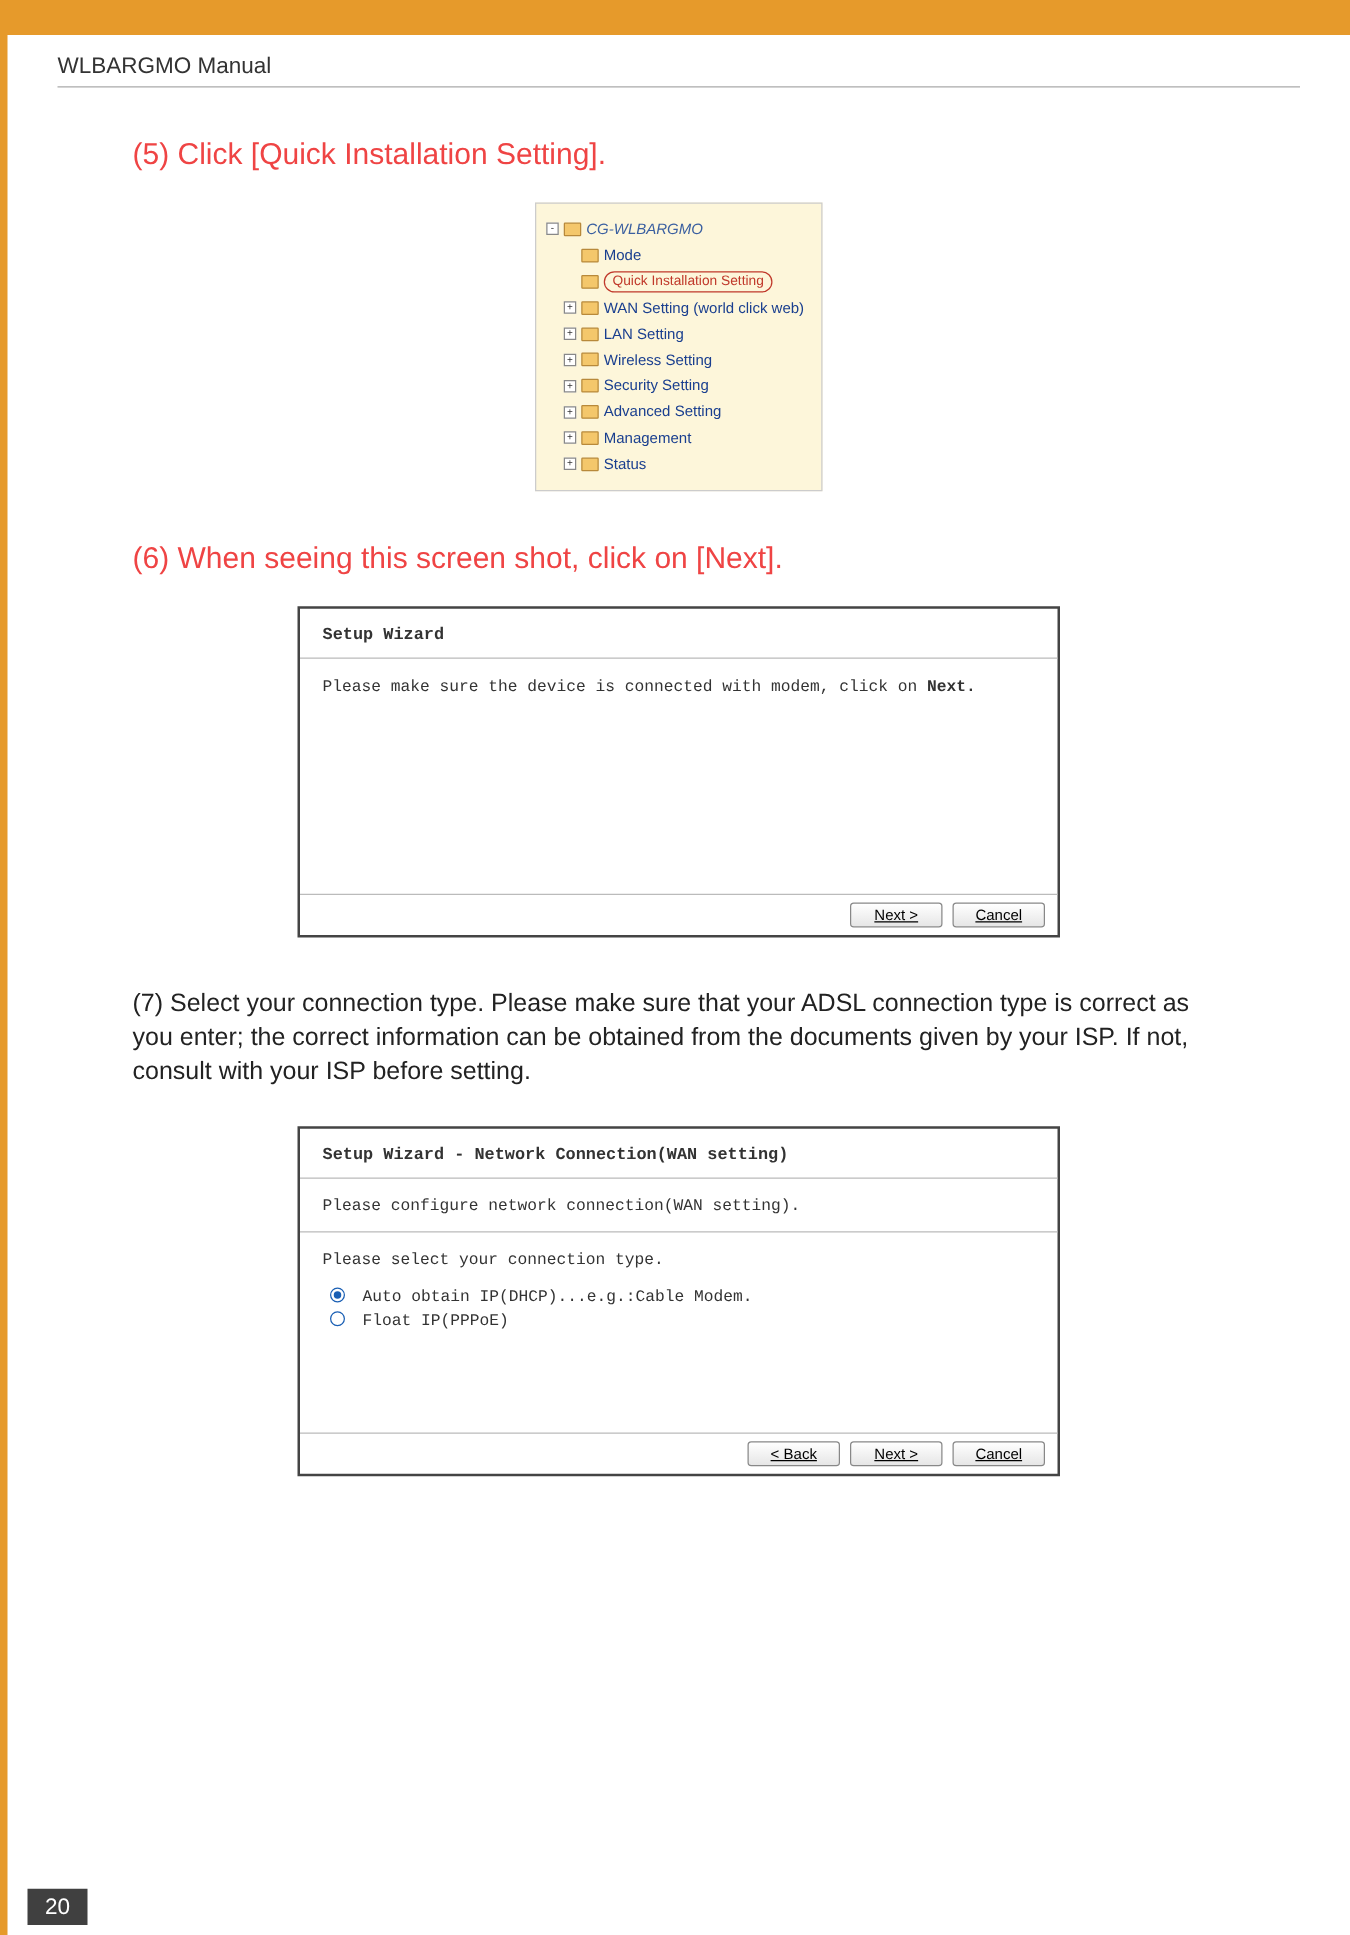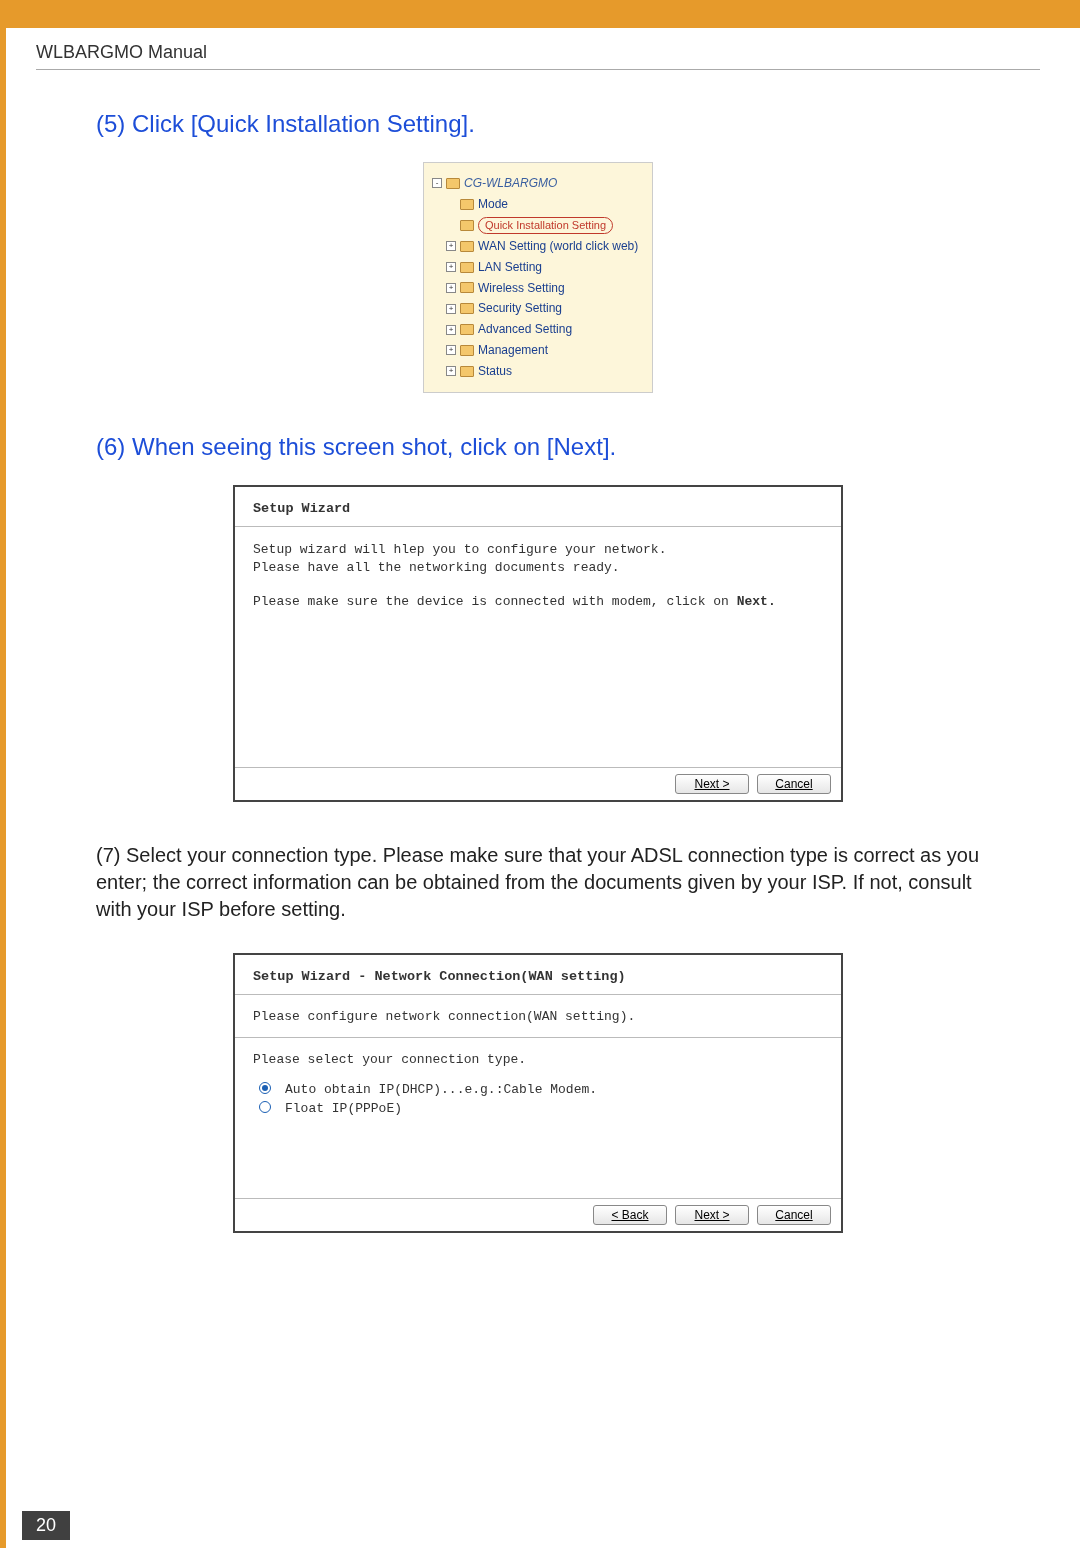--- a/index.html
+++ b/index.html
@@ -9,37 +9,37 @@
     background: #fff;
     width: 1080px;
   }
   .orange-bar {
     background: #e69a2b;
     height: 28px;
     width: 100%;
   }
   .page {
     border-left: 6px solid #e69a2b;
-    padding: 10px 40px 30px 30px;
+    padding: 10px 40px 30px 40px;
     min-height: 1520px;
     position: relative;
   }
   .header {
     font-size: 18px;
     color: #333;
     margin: 4px 0 6px 0;
   }
   .hr {
     border: none;
     border-top: 1px solid #aaa;
     margin: 0 0 40px 0;
   }
   .instr {
     font-size: 24px;
-    color: #1d4ed8;
+    color: #ef4444;
     margin: 20px 0 24px 60px;
   }
   .body-text {
     font-size: 20px;
     color: #222;
     margin: 30px 60px 30px 60px;
     line-height: 1.35;
   }
 
   
@@ -233,24 +233,20 @@
     </div>
   </div>
 
   <div class="instr">(6) When seeing this screen shot, click on [Next].</div>
 
   <div class="wizard">
     <div class="wizard-inner">
       <div class="wiz-title">Setup Wizard</div>
       <div class="wiz-sep"></div>
       <div class="wiz-body">
-        <p>
-          <span>Setup wizard will hlep you to configure your network.</span><br>
-          <span>Please have all the networking documents ready.</span>
-        </p>
         <p>
           <span>Please make sure the device is connected with modem, click on </span><b>Next.</b>
         </p>
         <div class="wiz-space"></div>
       </div>
     </div>
     <div class="wizard-footer">
       <div class="wbtn">Next &gt;</div>
       <div class="wbtn">Cancel</div>
     </div>

